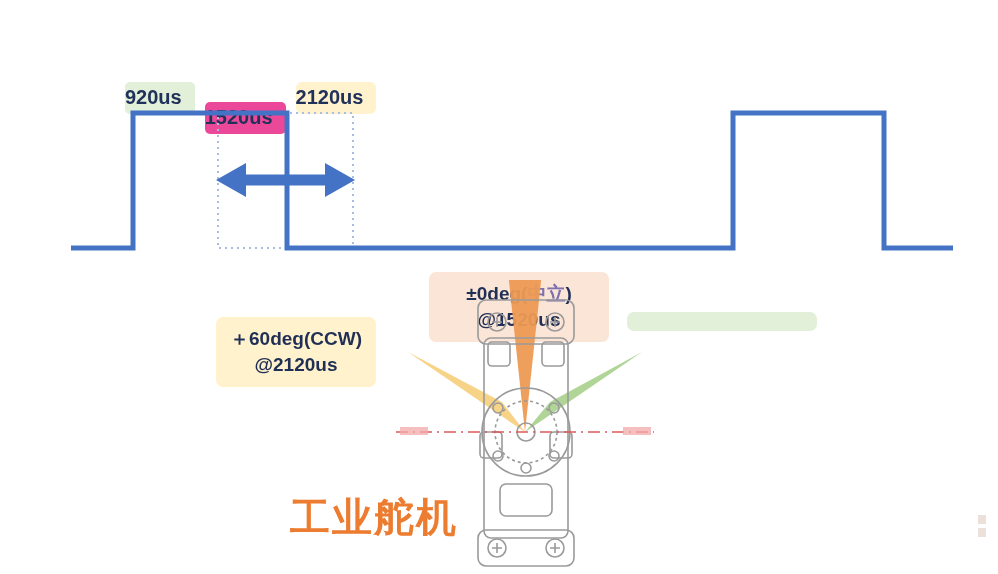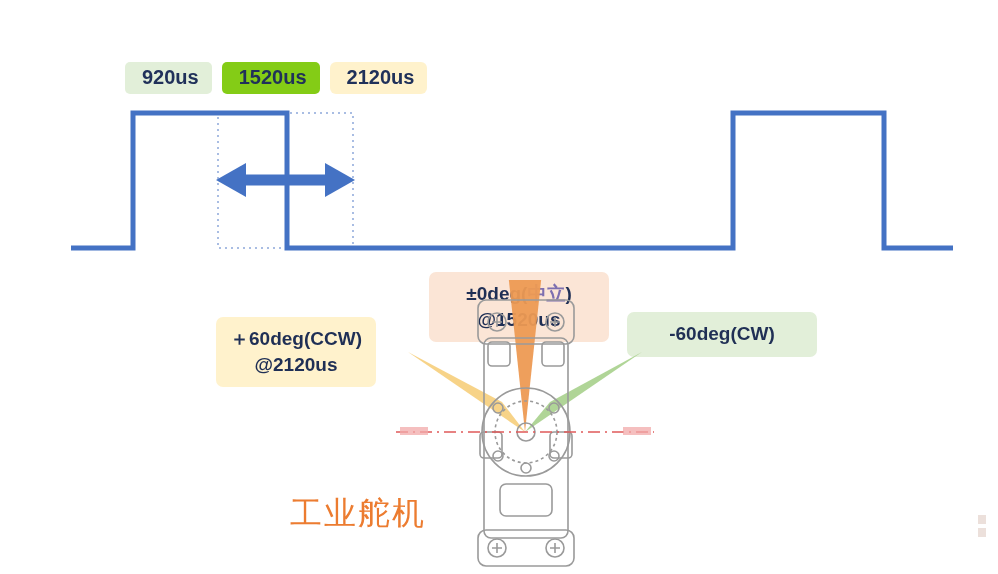--- a/index.html
+++ b/index.html
@@ -27,30 +27,30 @@
   .pill-row {
     position: absolute;
     left: 125px;
     top: 62px;
     display: flex;
     gap: 10px;
     align-items: center;
   }
   .pill {
     border-radius: 5px;
-    padding: 5px 13px 6px 17px;
+    padding: 5px 13px 6px 0;
     font-size: 20px;
     font-weight: 700;
     color: #20315a;
     letter-spacing: 0px;
     line-height: 1.05;
     white-space: nowrap;
   }
   .pill-green  { background: #e2efd9; }
-  .pill-peach  { background: #84cc16; }
+  .pill-peach  { background: #ec4899; margin-top: 40px; }
   .pill-yellow { background: #fff2cc; border-radius: 6px; }
 
   
   #waveform {
     position: absolute;
     left: 0;
     top: 0;
     width: 998px;
     height: 290px;
   }
@@ -98,22 +98,22 @@
     top: 280px;
     width: 290px;
     height: 294px;
   }
 
   
   #title-cjk {
     position: absolute;
     left: 290px;
     top: 497px;
-    font-size: 32px;
-    font-weight: 400;
+    font-size: 40px;
+    font-weight: 700;
     color: #ec7c30;
     font-family: "DejaVu Sans", "Liberation Sans", sans-serif;
     letter-spacing: 2px;
     line-height: 1;
     white-space: nowrap;
   }
 
   
   #corner-mark {
     position: absolute;
@@ -159,21 +159,20 @@
     <span class="ln">＋60deg(CCW)</span>
     <span class="ln">@2120us</span>
   </div>
 
   <div class="callout callout-mid">
     <span class="ln"><span>±0deg(</span><span class="cjk">中立</span><span>)</span></span>
     <span class="ln">@1520us</span>
   </div>
 
   <div class="callout callout-cw">
-    <span class="ln">-60deg(CW)</span>
   </div>
 
   <svg id="servo" viewBox="0 0 290 294">
 
     <g>
       <polygon points="145,152 28,72 122,122" fill="#f6cf7e" opacity="0.92"></polygon>
       <polygon points="145,152 262,72 170,122" fill="#a9d18e" opacity="0.92"></polygon>
       <polygon points="145,152 128,-8 162,-8" fill="#ed9a53" opacity="0.95"></polygon>
     </g>
 

